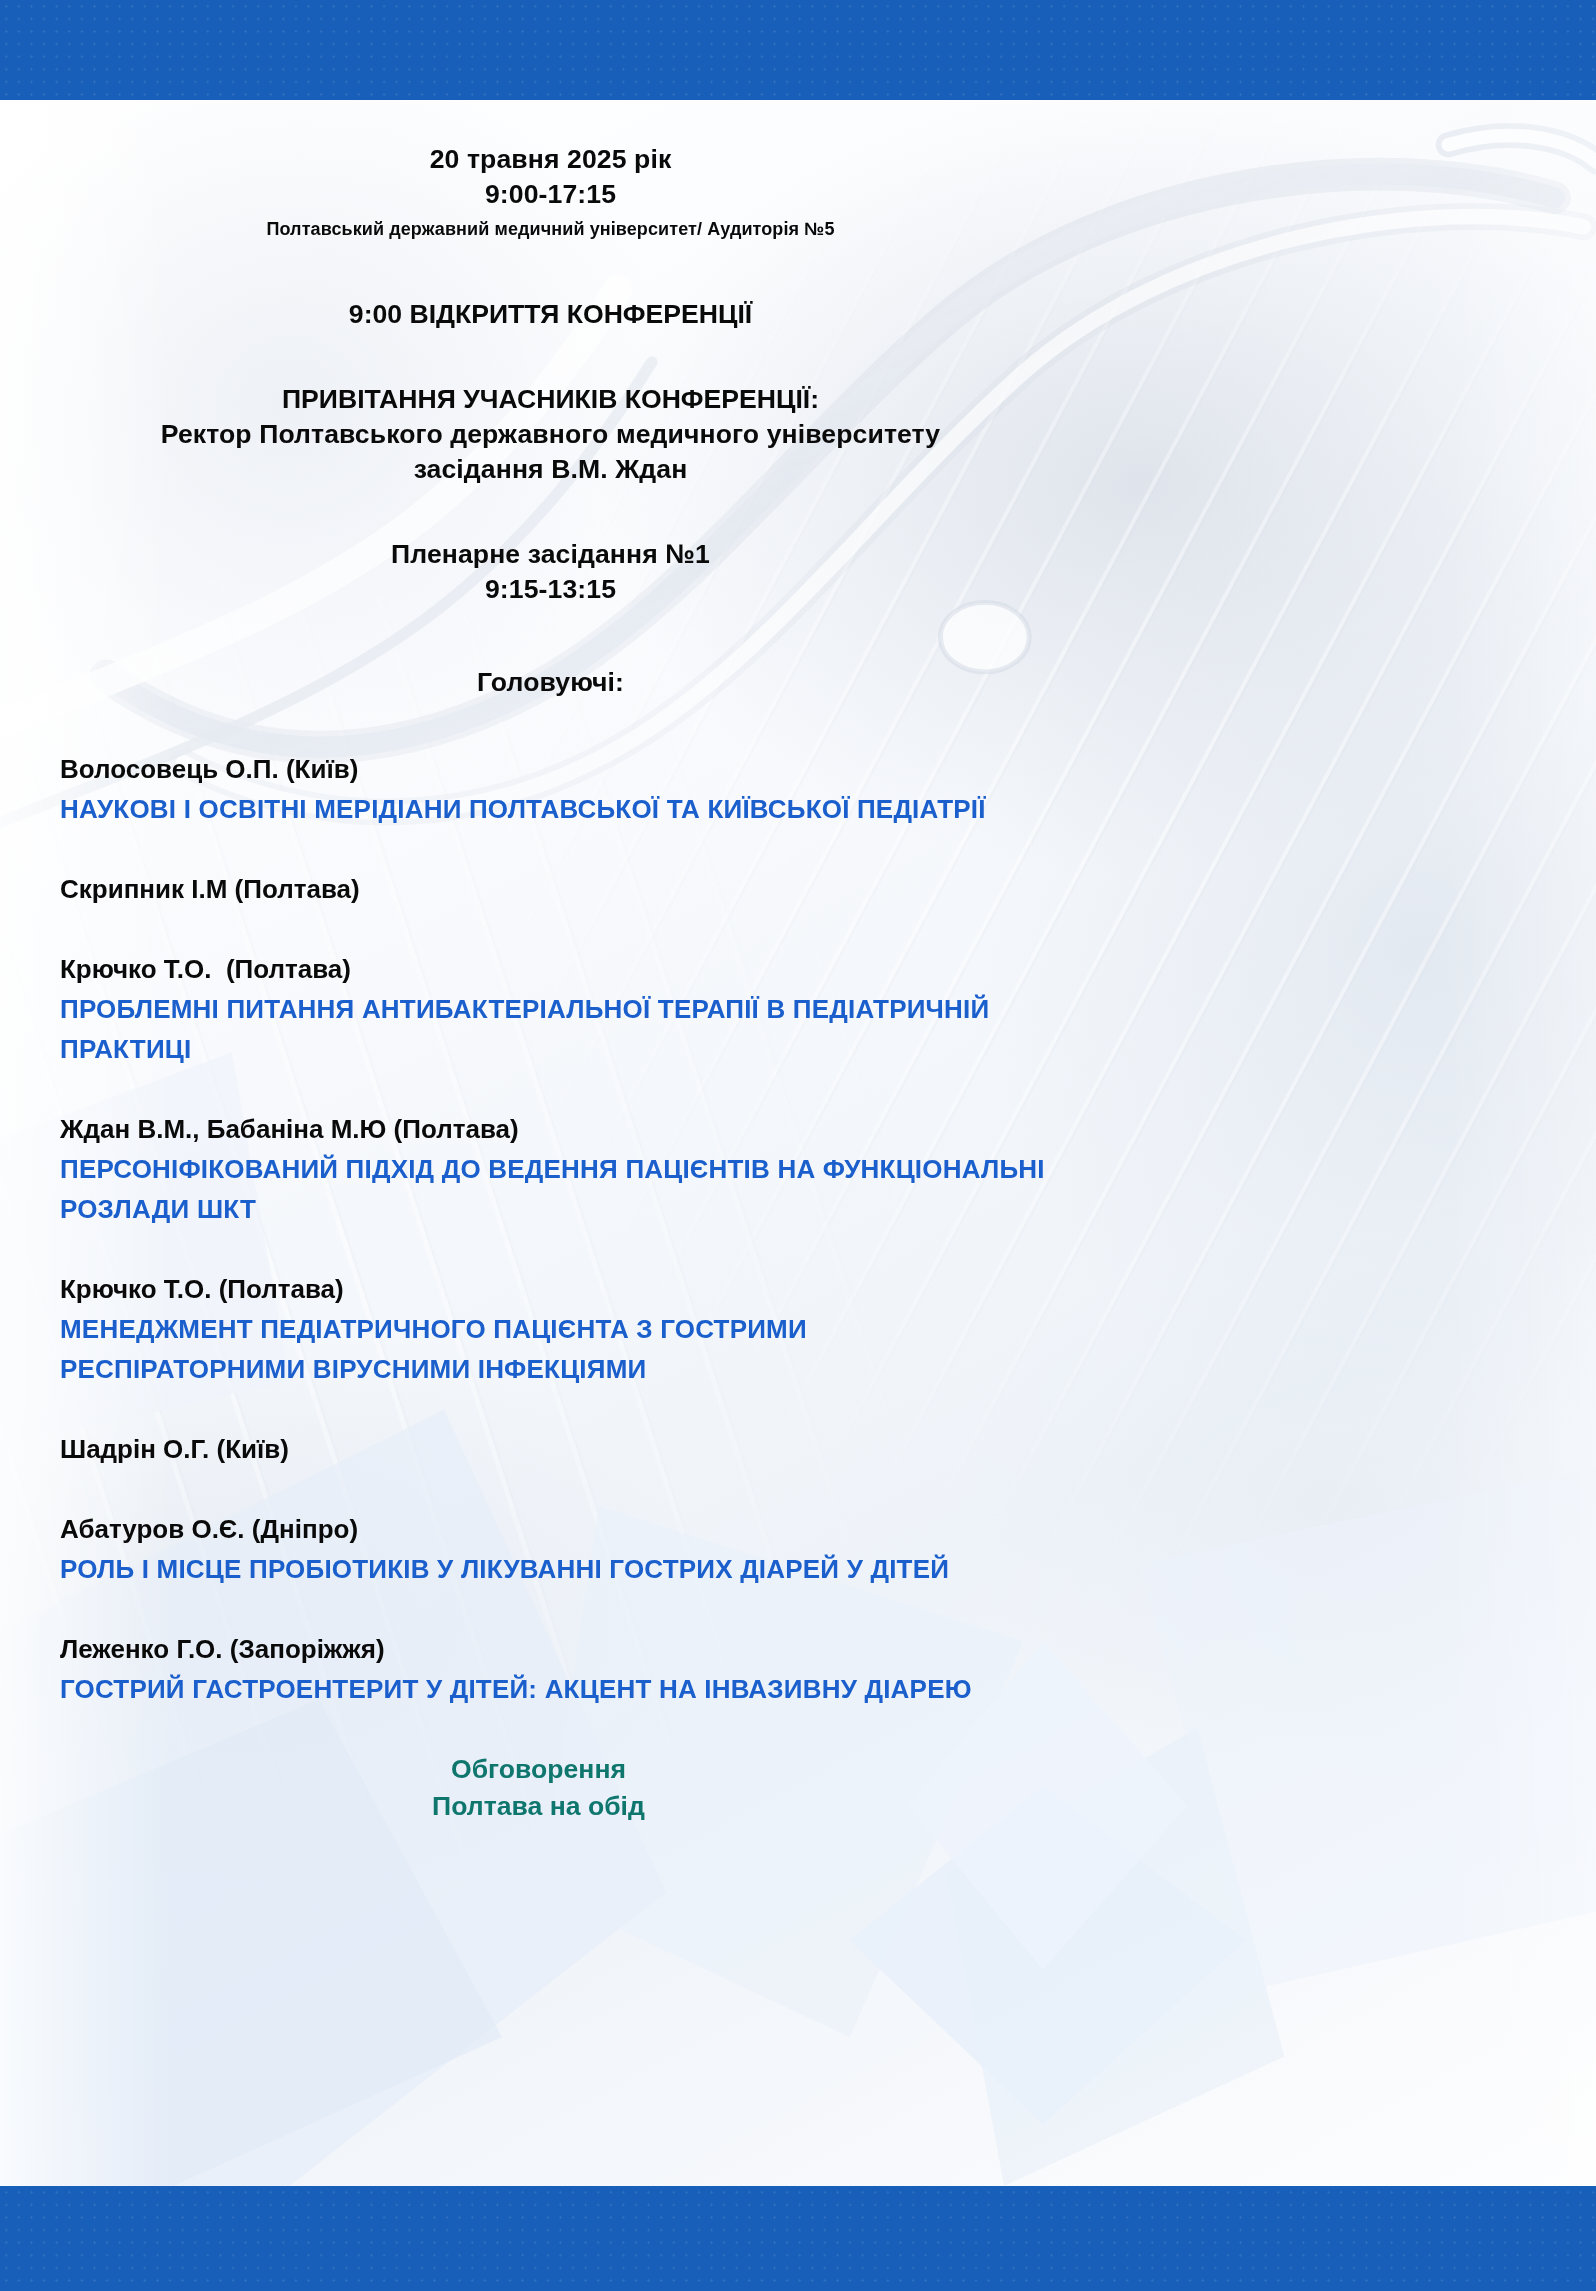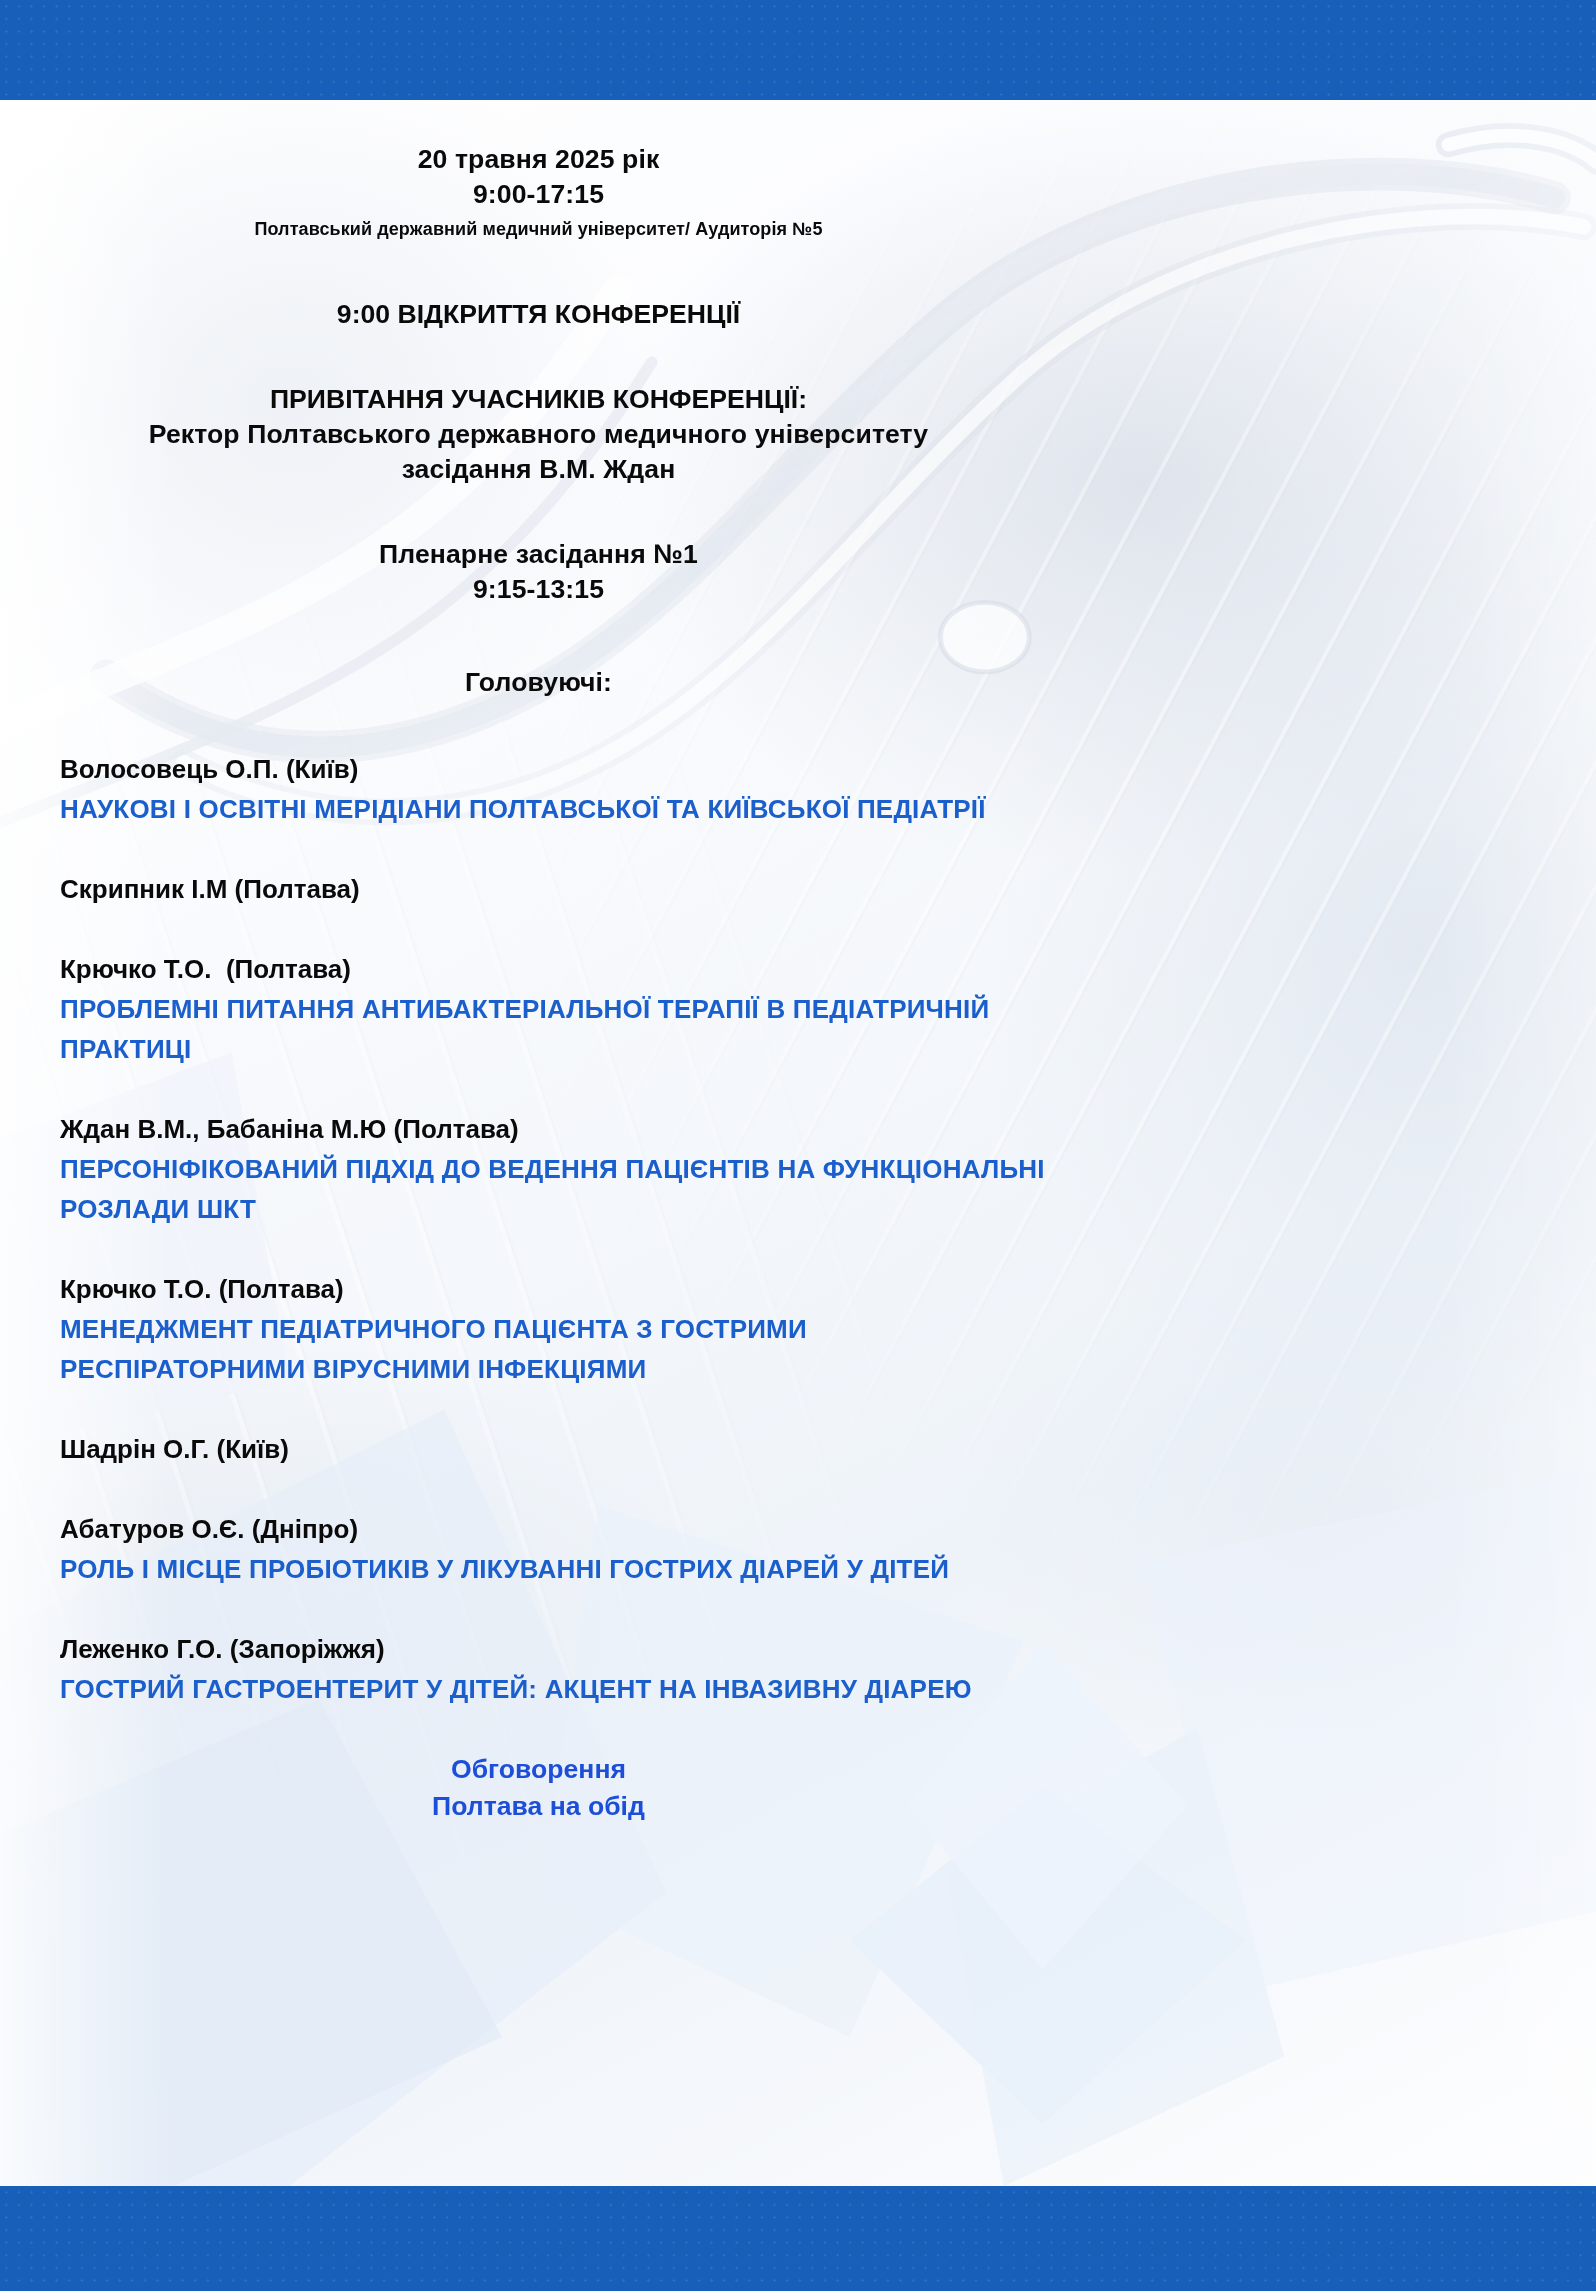--- a/index.html
+++ b/index.html
@@ -111,21 +111,21 @@
     position: absolute;
     left: 0;
     top: 100px;
     width: 1597px;
     height: 2086px;
   }
 
   
   .center-block {
     width: 1077px;            
-    margin-left: 0;
+    margin-left: 12px;
     text-align: center;
   }
 
   .hdr-line {
     color: #0a0a0a;
     font-weight: 700;
     font-size: 26.6px;
     line-height: 35px;
     letter-spacing: 0.1px;
     white-space: nowrap;
@@ -172,21 +172,21 @@
   }
 
   .speaker-title:empty { display: none; }
 
   
   .closing {
     width: 1077px;
     text-align: center;
   }
   .closing div {
-    color: #1d4ed8;
+    color: #0f766e;
     font-weight: 700;
     font-size: 26.6px;
     line-height: 37px;
   }
 </style>
 </head>
 <body>
 
 <div id="page">
 

